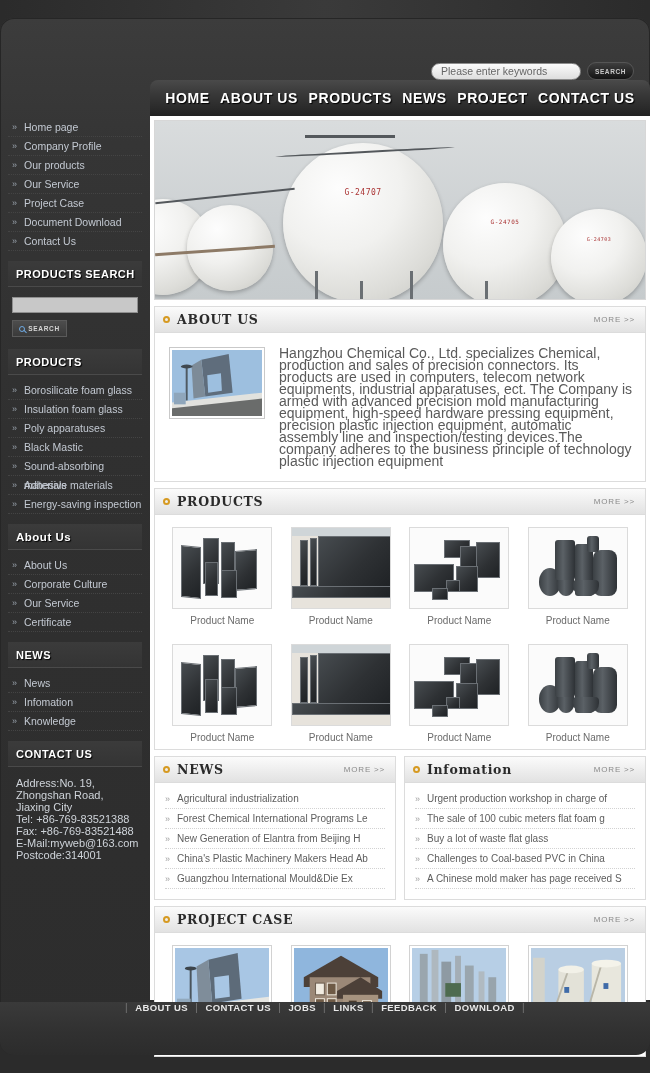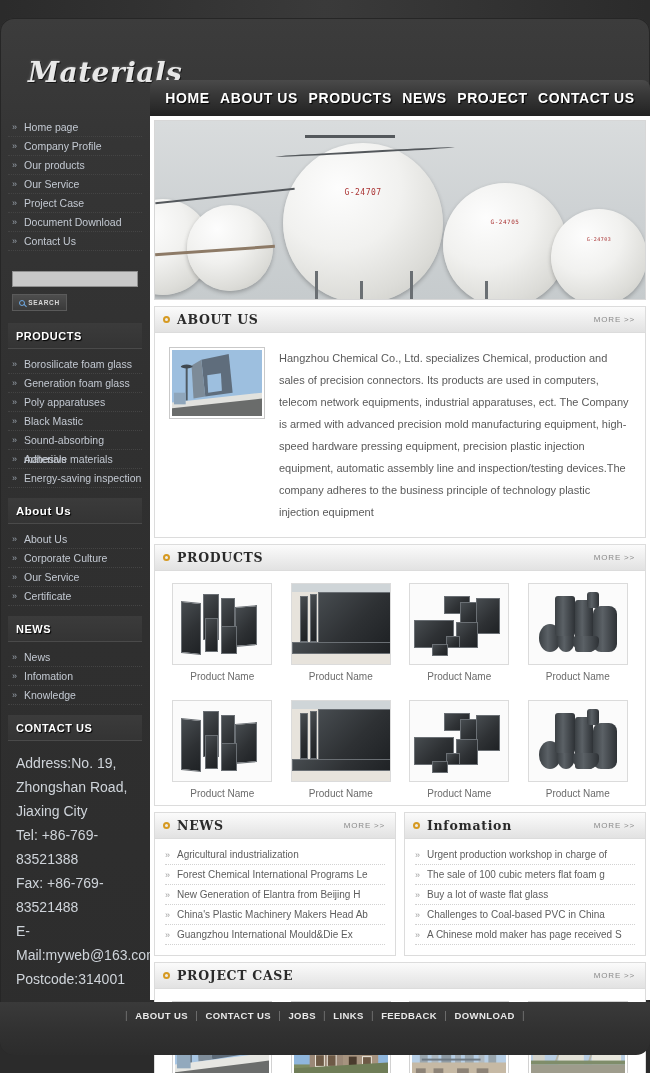--- a/index.html
+++ b/index.html
@@ -184,22 +184,22 @@
     content: "";
     position: absolute;
     right: -3px; bottom: -2px;
     width: 4px; height: 1.4px;
     background: #6ea8e0;
     transform: rotate(45deg);
   }
   .contact-block {
     padding: 10px 2px 10px 8px;
     color: #cfd4da;
-    font-size: 14px;
-    line-height: 24px;
+    font-size: 11px;
+    line-height: 12px;
   }
 
   
   .main {
     position: absolute;
     left: 150px; top: 116px;
     width: 500px;
     height: 884px;
     background: #fff;
   }
@@ -296,22 +296,22 @@
     background: #fff;
     flex: none;
   }
   .cctv {
     width: 100%; height: 100%;
     position: relative;
     overflow: hidden;
     background: linear-gradient(180deg,#8fb4d8 0%,#a9c5e0 60%,#b9ceea 100%);
   }
   .about-text {
-    font-size: 11px;
-    line-height: 22px;
+    font-size: 14px;
+    line-height: 12px;
     color: #5a5a5a;
   }
 
   
   .prod-grid {
     display: flex;
     padding: 12px 8px 6px 8px;
     justify-content: space-around;
   }
   .prod-cell { width: 112px; text-align: center; }
@@ -388,21 +388,20 @@
   .case-cap { margin-top: 6px; font-size: 10px; color: #6b6b6b; }
 
   
   .footer {
     position: absolute;
     left: 0; top: 1002px;
     width: 650px; height: 53px;
     background: linear-gradient(180deg,#3a3a3a 0%,#313131 55%,#2c2c2c 100%);
     border-radius: 0 0 14px 14px;
     text-align: center;
-    padding-top: 8px;
   }
   .footer-links {
     font-size: 10px;
     color: #e3e3e3;
     letter-spacing: .4px;
   }
   .footer-links a {
     color: #e9e9e9;
     text-decoration: none;
     font-weight: bold;
@@ -417,22 +416,25 @@
   }
 </style>
 </head>
 <body>
 
 <div class="page">
 
   <div class="shell"></div>
 
   <div class="header">
-    <div class="logo">Materials</div>
-
+
+    <div class="search-top">
+      <input type="text" placeholder="Please enter keywords" style="">
+      <div class="btn">SEARCH</div>
+    </div>
   </div>
 
   <div class="nav">
     <a>HOME</a>
     <a>ABOUT US</a>
     <a>PRODUCTS</a>
     <a>NEWS</a>
     <a>PROJECT</a>
     <a>CONTACT US</a>
   </div>
@@ -442,32 +444,33 @@
     <ul class="side-list">
       <li><span class="chev">»</span><span>Home page</span></li>
       <li><span class="chev">»</span><span>Company Profile</span></li>
       <li><span class="chev">»</span><span>Our products</span></li>
       <li><span class="chev">»</span><span>Our Service</span></li>
       <li><span class="chev">»</span><span>Project Case</span></li>
       <li><span class="chev">»</span><span>Document Download</span></li>
       <li><span class="chev">»</span><span>Contact Us</span></li>
     </ul>
 
+    <div class="side-title">PRODUCTS SEARCH</div>
     <div class="side-search">
       <input type="text" placeholder="" style="">
       <div class="sbtn">
         <span class="mag"></span>
         <span>SEARCH</span>
       </div>
     </div>
 
     <div class="side-title">PRODUCTS</div>
     <ul class="side-list">
       <li><span class="chev">»</span><span>Borosilicate foam glass</span></li>
-      <li><span class="chev">»</span><span>Generation foam glass</span></li>
+      <li><span class="chev">»</span><span>Insulation foam glass</span></li>
       <li><span class="chev">»</span><span>Poly apparatuses</span></li>
       <li><span class="chev">»</span><span>Black Mastic</span></li>
       <li><span class="chev">»</span><span>Sound-absorbing materials</span></li>
       <li><span class="chev">»</span><span>Adhesive materials</span></li>
       <li><span class="chev">»</span><span>Energy-saving inspection</span></li>
     </ul>
 
     <div class="side-title mixed">About Us</div>
     <ul class="side-list">
       <li><span class="chev">»</span><span>About Us</span></li>

